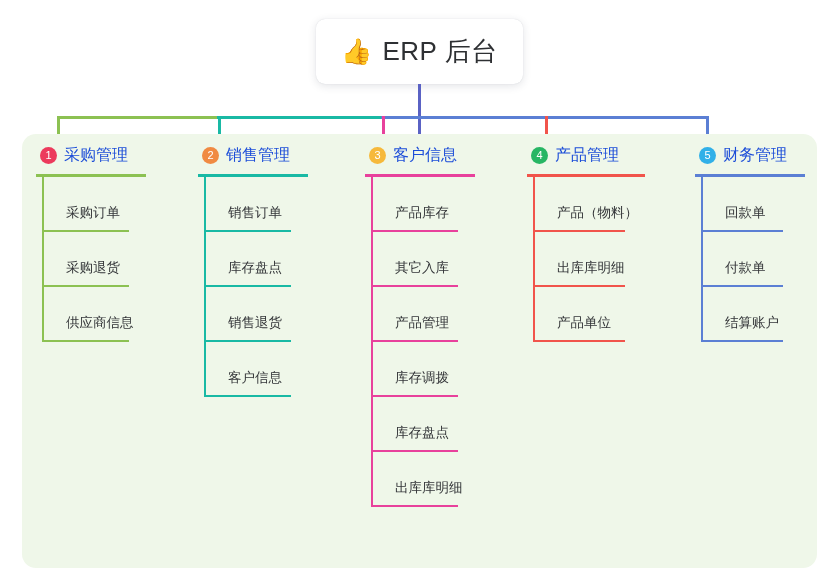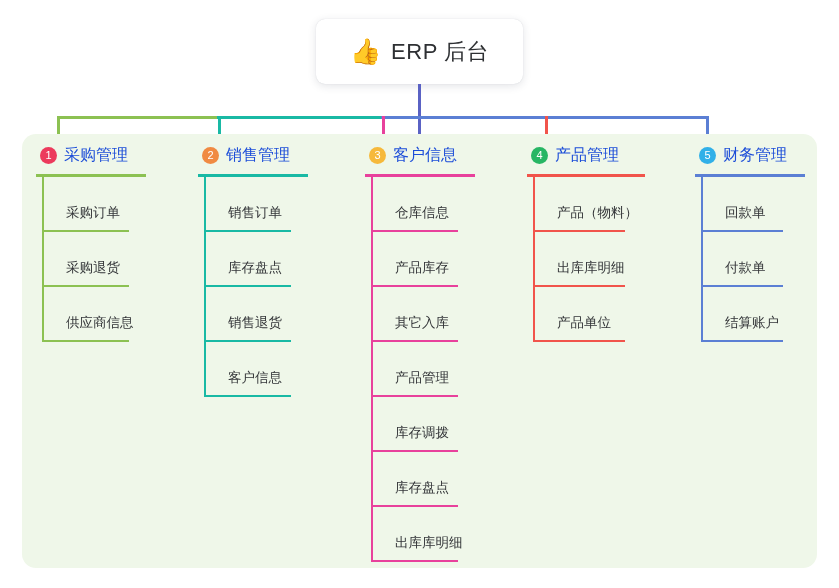--- a/index.html
+++ b/index.html
@@ -37,21 +37,21 @@
   .root-inner {
     display: flex;
     align-items: center;
     gap: 10px;
   }
   .root-emoji {
     font-size: 25px;
     line-height: 1;
   }
   .root-title {
-    font-size: 22px;
+    font-size: 26px;
     color: #2e3033;
     letter-spacing: 0.5px;
     white-space: nowrap;
   }
 
   
   .line {
     position: absolute;
   }
   .vline { width: 3px; }
@@ -203,24 +203,20 @@
         </div>
       </div>
       <div class="column" style="left: 365px; width: 110px;">
         <div class="col-head">
           <span class="badge" style="background: rgb(246, 185, 59);">3</span>
           <span class="col-title">客户信息</span>
         </div>
         <div class="col-rule" style="background: rgb(232, 65, 156); width: 110px;"></div>
         <div class="items" style="border-left-color: rgb(232, 65, 156);">
           <div class="item">
-            <span class="item-label">仓库信息</span>
-            <div class="item-underline" style="background: rgb(232, 65, 156); width: 85px;"></div>
-          </div>
-          <div class="item">
             <span class="item-label">产品库存</span>
             <div class="item-underline" style="background: rgb(232, 65, 156); width: 85px;"></div>
           </div>
           <div class="item">
             <span class="item-label">其它入库</span>
             <div class="item-underline" style="background: rgb(232, 65, 156); width: 85px;"></div>
           </div>
           <div class="item">
             <span class="item-label">产品管理</span>
             <div class="item-underline" style="background: rgb(232, 65, 156); width: 85px;"></div>

